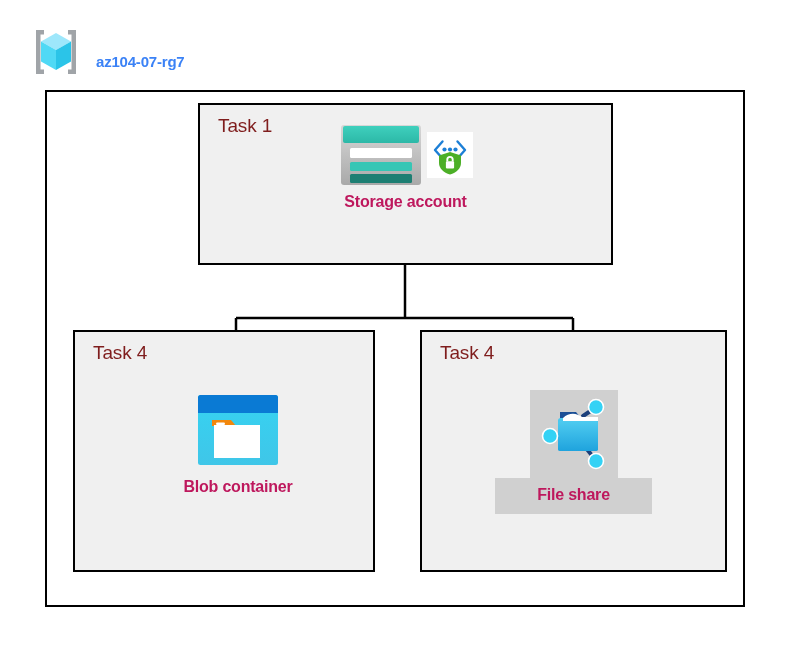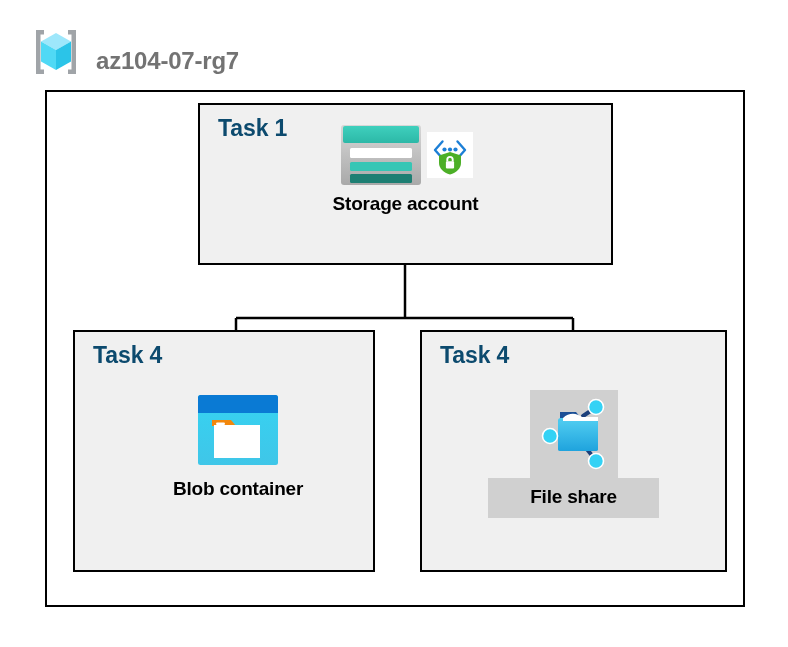--- a/index.html
+++ b/index.html
@@ -28,23 +28,23 @@
     display: flex;
     align-items: center;
     gap: 14px;
   }
   #rg-icon {
     width: 52px;
     height: 52px;
     display: block;
   }
   #rg-title {
-    font-size: 24px;
+    font-size: 15px;
     font-weight: bold;
-    color: #737373;
+    color: #3b82f6;
     letter-spacing: -0.2px;
     white-space: nowrap;
     margin-top: 18px;
   }
 
   
   #rg-container {
     position: absolute;
     left: 45px;
     top: 90px;
@@ -63,38 +63,38 @@
     box-sizing: border-box;
   }
   #task1-box { left: 198px; top: 103px; width: 415px; height: 162px; }
   #task2-box { left: 73px;  top: 330px; width: 302px; height: 242px; }
   #task3-box { left: 420px; top: 330px; width: 307px; height: 242px; }
 
   .task-label {
     position: absolute;
     left: 18px;
     top: 10px;
-    font-size: 23px;
-    font-weight: bold;
-    color: #0c4a6e;
+    font-size: 19px;
+    font-weight: normal;
+    color: #7f1d1d;
     letter-spacing: -0.1px;
     white-space: nowrap;
   }
 
   
   .node {
     position: absolute;
     display: flex;
     flex-direction: column;
     align-items: center;
   }
   .node-caption {
-    font-size: 19px;
+    font-size: 16px;
     font-weight: bold;
-    color: #000000;
+    color: #be185d;
     white-space: nowrap;
     letter-spacing: -0.2px;
   }
 
   
   #node-storage {
     left: 0; right: 0;
     top: 18px;
     align-items: center;
   }

